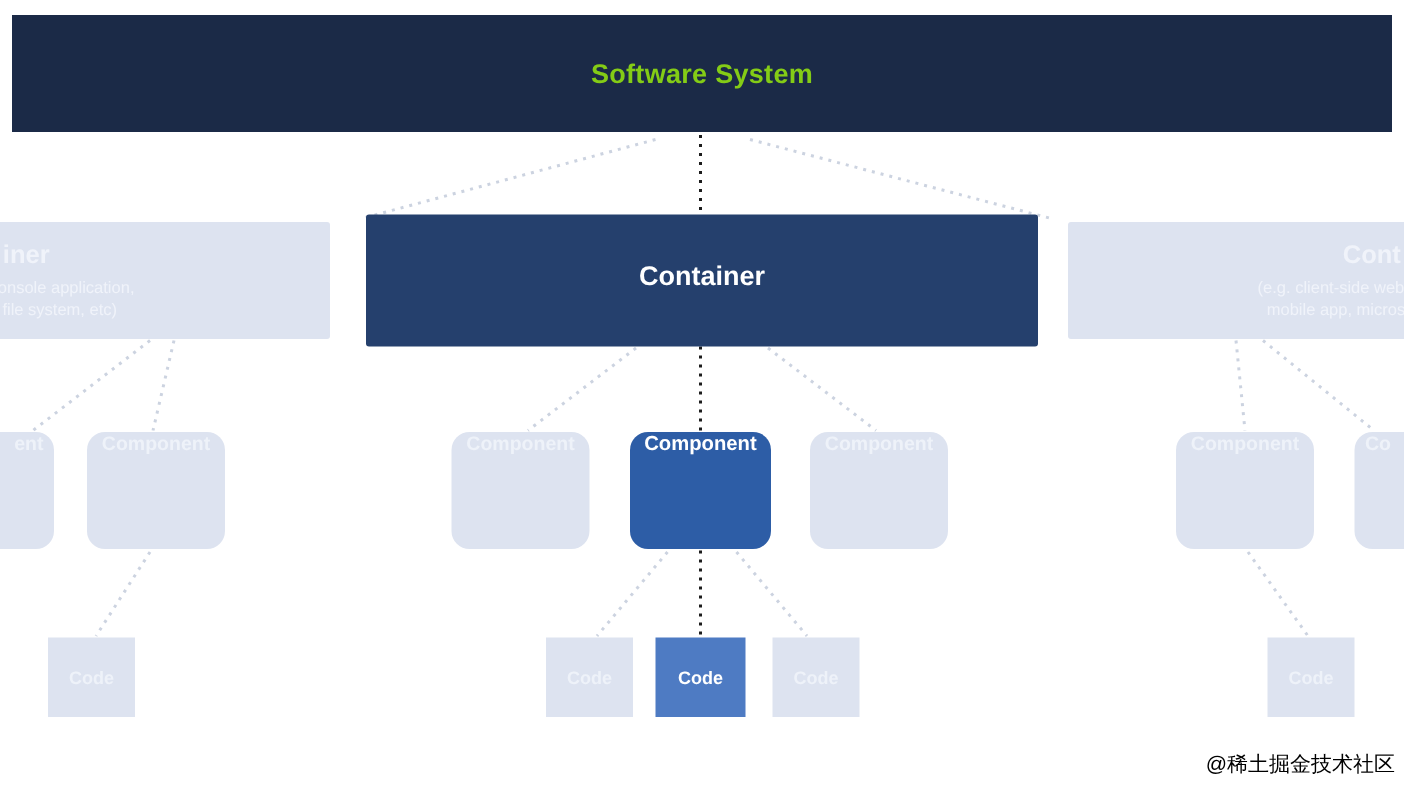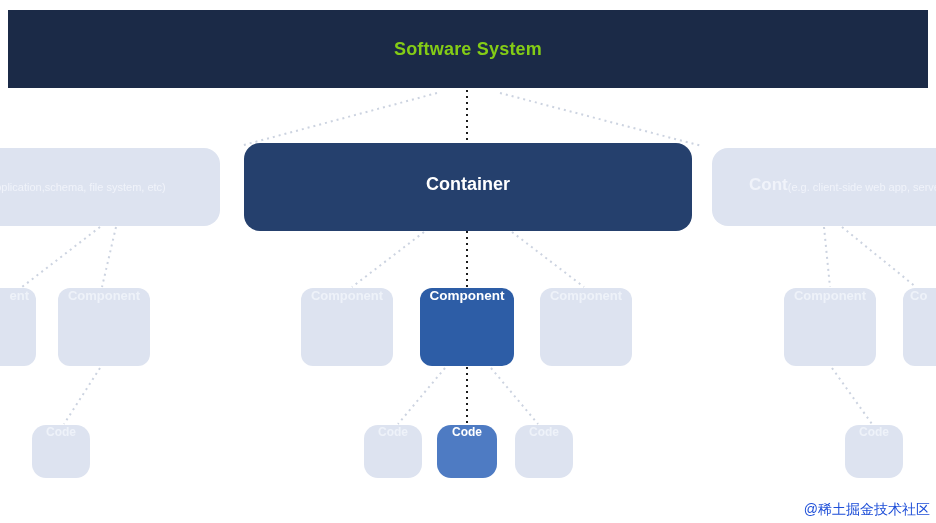--- a/index.html
+++ b/index.html
@@ -27,23 +27,23 @@
     align-items: center;
     justify-content: center;
     font-size: 18px;
     font-weight: bold;
     letter-spacing: .2px;
   }
   .container-box {
     position: absolute;
     top: 143px;
     height: 88px;
-    border-radius: 16px;
-    display: flex;
-    flex-direction: row;
+    border-radius: 2px;
+    display: flex;
+    flex-direction: column;
     align-items: center;
     justify-content: center;
     text-align: center;
     box-sizing: border-box;
     padding: 6px 14px;
   }
   .container-center {
     left: 244px;
     width: 448px;
     background: #25406d;
@@ -80,40 +80,40 @@
     color: #ffffff;
     font-size: 13.5px;
   }
   .cut-right { justify-content: flex-end; padding-right: 7px; }
   .cut-left  { justify-content: flex-start; padding-left: 7px; }
   .code-box {
     position: absolute;
     top: 425px;
     width: 58px;
     height: 53px;
-    border-radius: 14px;
-    display: flex;
-    align-items: flex-start;
+    border-radius: 0;
+    display: flex;
+    align-items: center;
     justify-content: center;
     font-size: 12px;
     font-weight: bold;
   }
   .code-faded { background: #dde3f0; color: #eef2f9; }
   .code-center {
     left: 437px;
     width: 60px;
     background: #4e7bc3;
     color: #ffffff;
   }
   .watermark {
     position: absolute;
     right: 6px;
     bottom: 4px;
     font-size: 14px;
-    color: #1d4ed8;
+    color: #000000;
   }
 </style>
 </head>
 <body>
 
 <div class="page">
 
   <svg class="connectors" viewBox="0 0 936 523" xmlns="http://www.w3.org/2000/svg">
 
     <g stroke="#1c1c1c" stroke-width="2" stroke-dasharray="2 4" fill="none">

